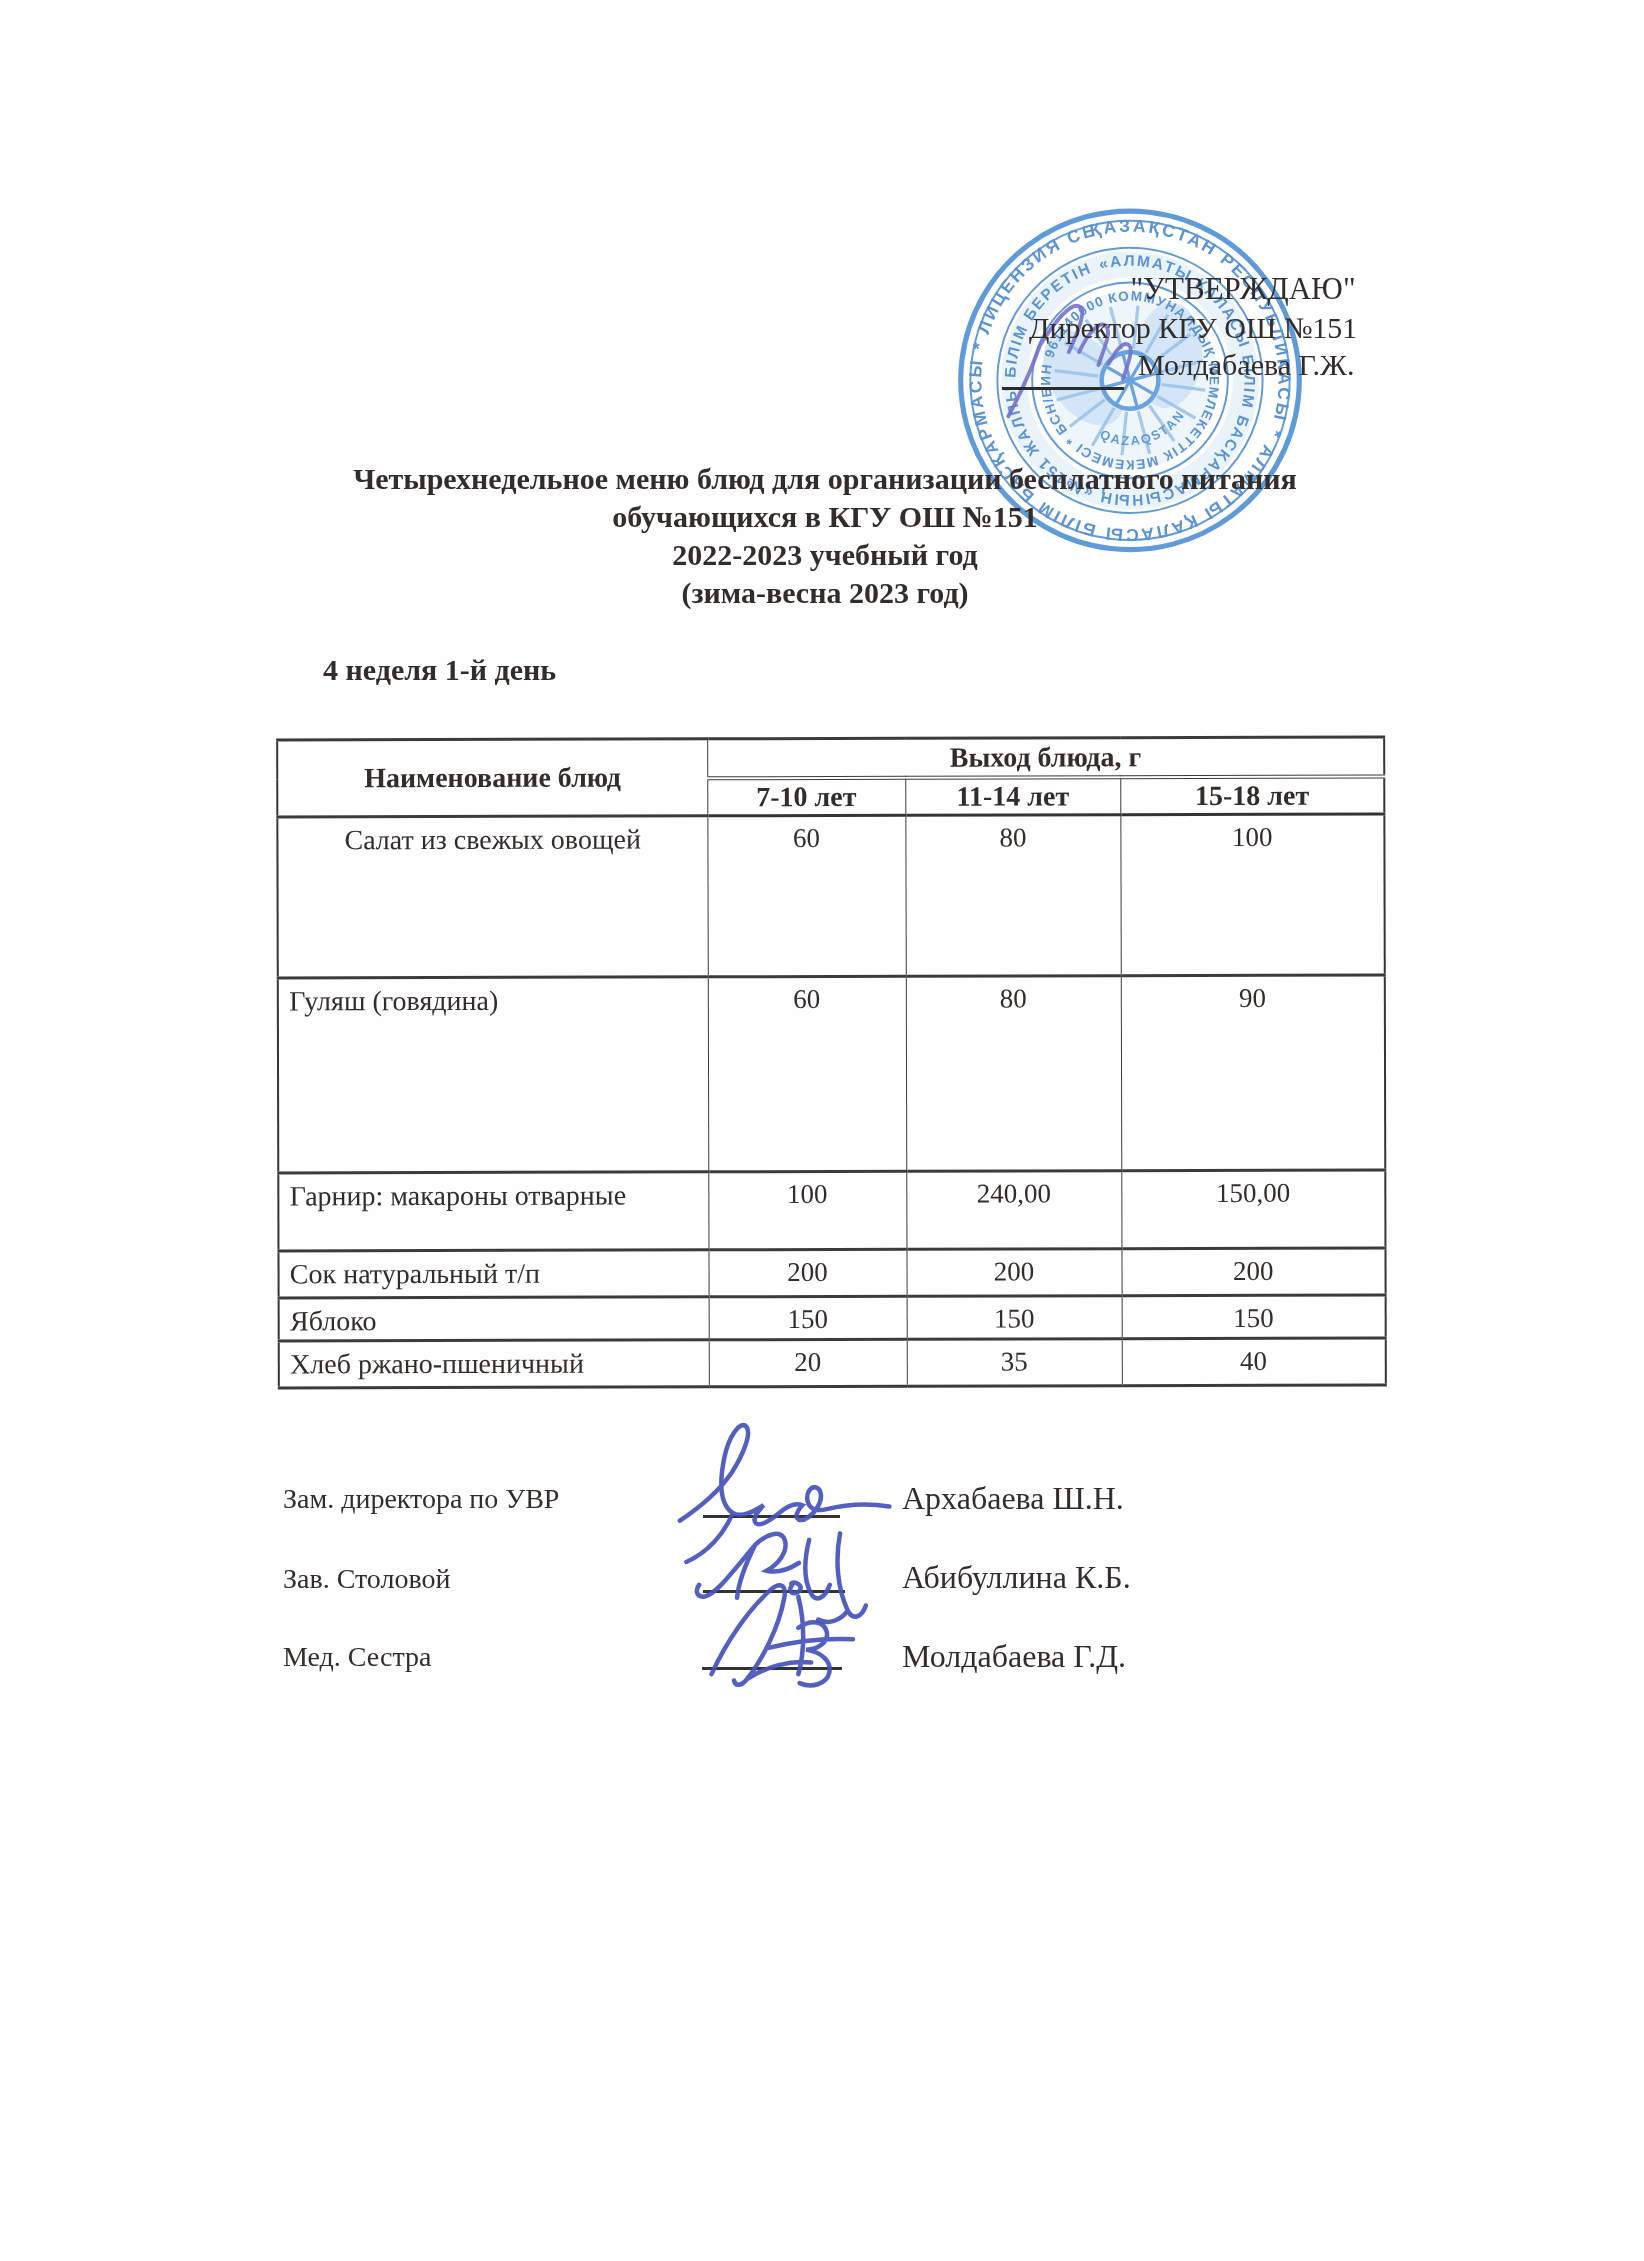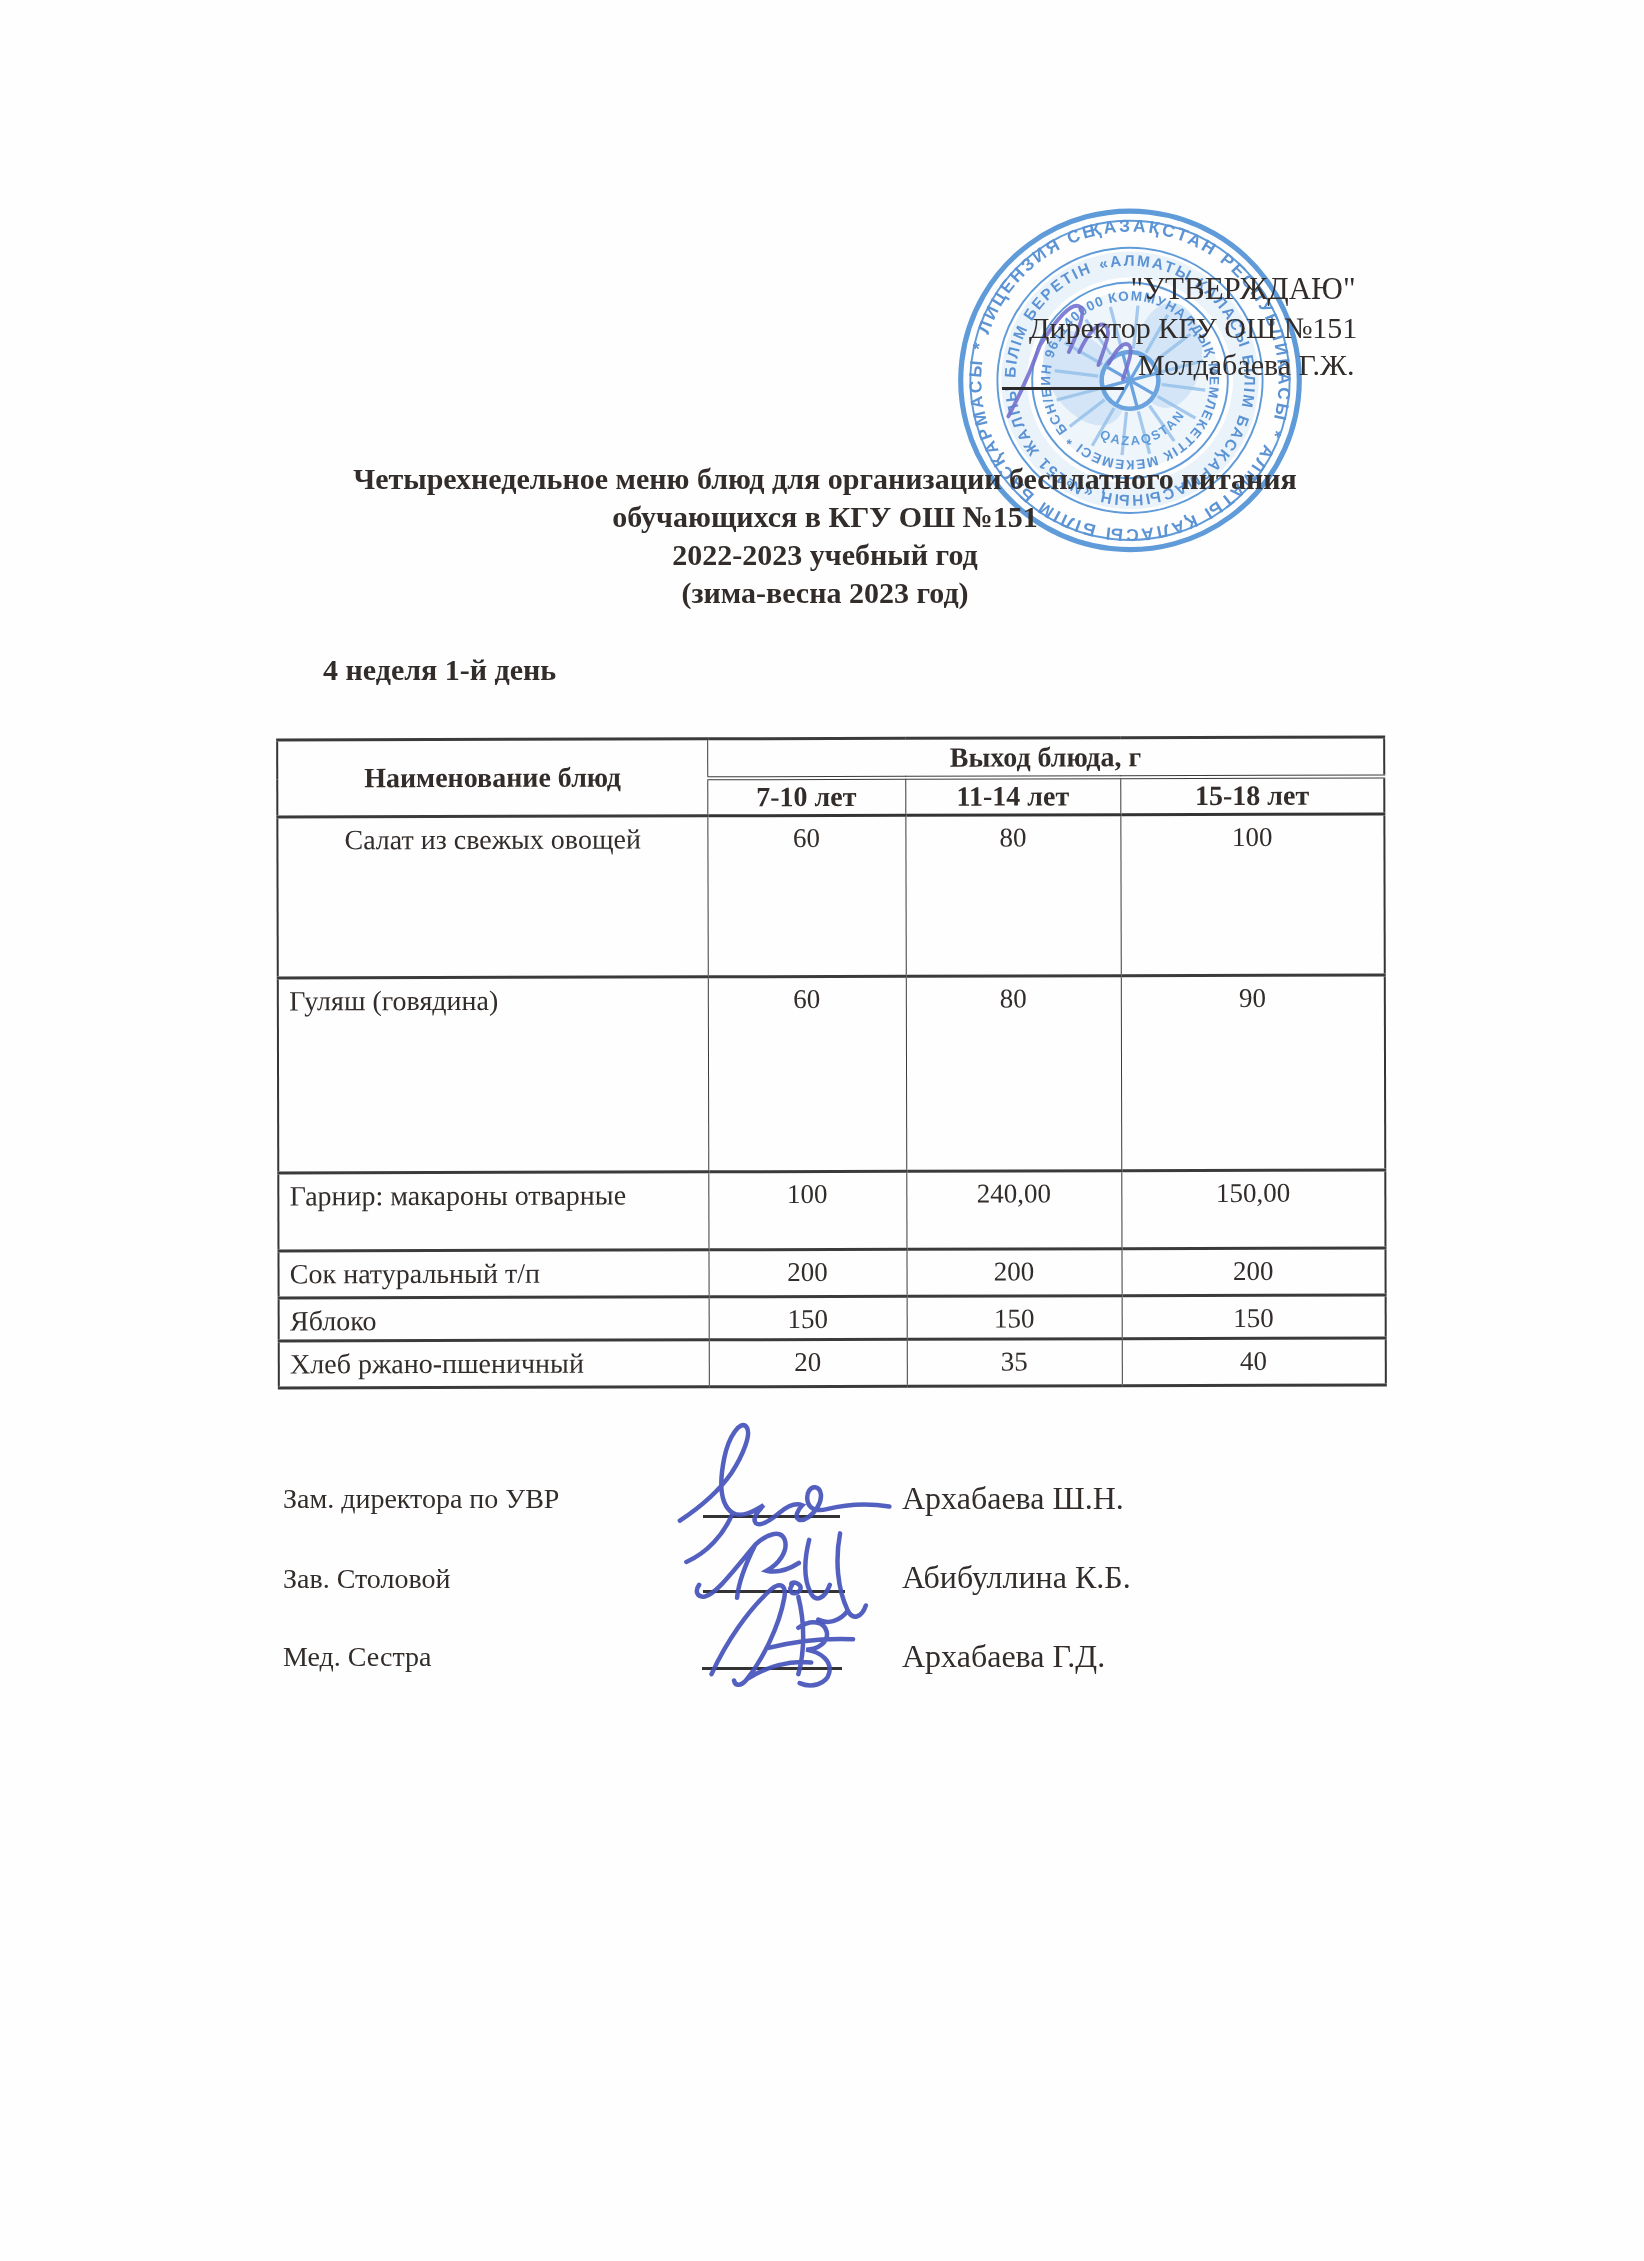--- a/index.html
+++ b/index.html
@@ -215,16 +215,16 @@
   <div class="sig-line" style="left:703px; top:1590px; width:142px"></div>
   <div class="sig-name" style="top:1559px">Абибуллина К.Б.</div>
 
   <div class="sig-role" style="top:1641px">Мед. Сестра</div>
   <svg class="sig-svg" style="left:689px; top:1571px" width="193" height="129" viewBox="0 0 300 200">
     <g fill="none" stroke="#4553bb" stroke-width="7" stroke-linecap="round" opacity="0.92">
       <path d="M35,160 C58,110 92,60 128,28 C142,16 152,22 148,42 C140,86 114,138 90,168 C82,178 72,180 70,170 M90,168 C120,148 158,138 190,142 M160,22 C155,28 158,36 166,34 C174,32 176,24 170,20 C164,16 156,18 160,22 M170,40 C180,80 180,124 170,160 M170,88 C190,74 210,78 214,94 C218,110 200,122 182,122 C206,126 222,140 218,158 C214,176 190,182 172,174 M120,120 C160,110 210,104 255,106"></path>
     </g>
   </svg>
   <div class="sig-line" style="left:702px; top:1667px; width:140px"></div>
-  <div class="sig-name" style="top:1638px">Архабаева Г.Д.</div>
+  <div class="sig-name" style="top:1638px">Молдабаева Г.Д.</div>
 
 </div>
 
 
 </body></html>

